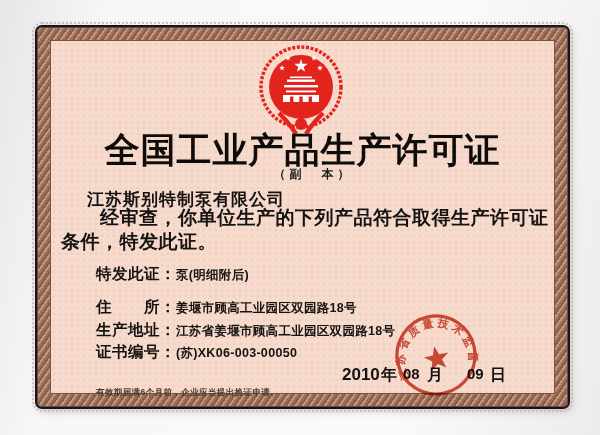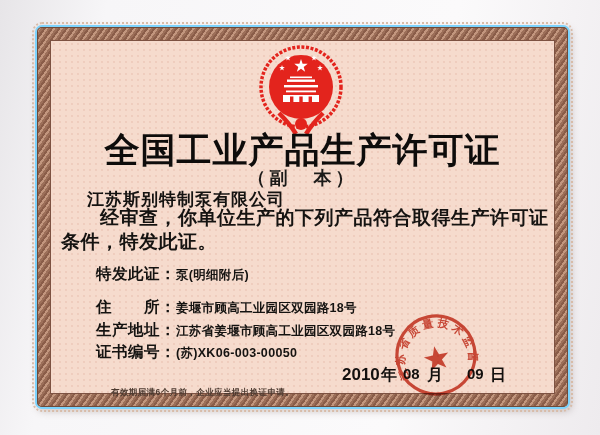--- a/index.html
+++ b/index.html
@@ -3,21 +3,21 @@
 <meta charset="utf-8">
 <style>
   html,body{margin:0;padding:0;}
   body{
     width:600px;height:435px;position:relative;overflow:hidden;
     background:linear-gradient(100deg,#e7e5e8 0%,#f7f6f8 16%,#fbfafb 68%,#eeebee 100%);
     font-family:"Liberation Sans",sans-serif;
   }
   .cert{
     position:absolute;left:35px;top:25px;width:535px;height:384px;
-    background:#7dd3fc;border-radius:7px;
+    background:#0f172a;border-radius:7px;
     outline:2px dotted #d8bca9;outline-offset:1px;
     box-shadow:2px 3px 7px rgba(110,92,88,.28);
   }
   .band{
     position:absolute;inset:2px;border-radius:5px;
     background:repeating-linear-gradient(125deg,#8a5d49 0 2px,#c2967e 2px 4px,#9c6f59 4px 6px);
     box-shadow:inset 0 0 0 1px #6f4a38;
   }
   .inner{
     position:absolute;inset:15px;
@@ -27,30 +27,30 @@
     border:1px solid #7d5242;
   }
   .content{position:absolute;inset:0;color:#151311;}
   .emblem{position:absolute;left:205px;top:4px;}
   .title{
     position:absolute;top:86px;left:0;width:100%;text-align:center;
     font-size:35px;font-weight:bold;letter-spacing:1px;color:#0e0c0b;white-space:nowrap;
   }
   .subtitle{
     position:absolute;top:125px;left:0;width:100%;text-align:center;
-    font-size:18px;font-weight:bold;color:#1c1a18;letter-spacing:4px;
+    font-size:12px;font-weight:bold;color:#1c1a18;letter-spacing:4px;padding-left:11px;
   }
   .company{position:absolute;left:36px;top:147px;font-size:17px;font-weight:600;letter-spacing:1px;}
   .para1{position:absolute;left:49px;top:164px;font-size:19px;font-weight:bold;letter-spacing:.5px;white-space:nowrap;}
   .para2{position:absolute;left:10px;top:188px;font-size:19px;font-weight:bold;letter-spacing:.5px;}
   .frow{position:absolute;left:45px;display:flex;align-items:baseline;white-space:nowrap;}
   .frow .lbl{font-size:15.5px;font-weight:bold;min-width:80px;letter-spacing:.5px;white-space:pre;}
   .frow .val{font-size:12.5px;font-weight:bold;letter-spacing:.3px;}
   .r0{top:223px}.r1{top:256px}.r2{top:279px}.r3{top:301px}.r4{top:324px}
-  .note{position:absolute;left:45px;top:346px;font-size:8.5px;font-weight:bold;color:#4c3a30;letter-spacing:.4px;margin-left:15px;}
+  .note{position:absolute;left:45px;top:346px;font-size:8.5px;font-weight:bold;color:#4c3a30;letter-spacing:.4px;}
   .date span{position:absolute;top:324px;font-weight:bold;color:#13100e;}
   .d-year{left:291px;font-size:17px}
   .d-yu{left:330px;font-size:16px}
   .d-month{left:352px;font-size:15px}
   .d-mu{left:376px;font-size:16px}
   .d-day{left:416px;font-size:15px}
   .d-du{left:439px;font-size:16px}
   .seal{position:absolute;left:342px;top:271px;opacity:.88;mix-blend-mode:multiply;}
 </style>
 </head>

